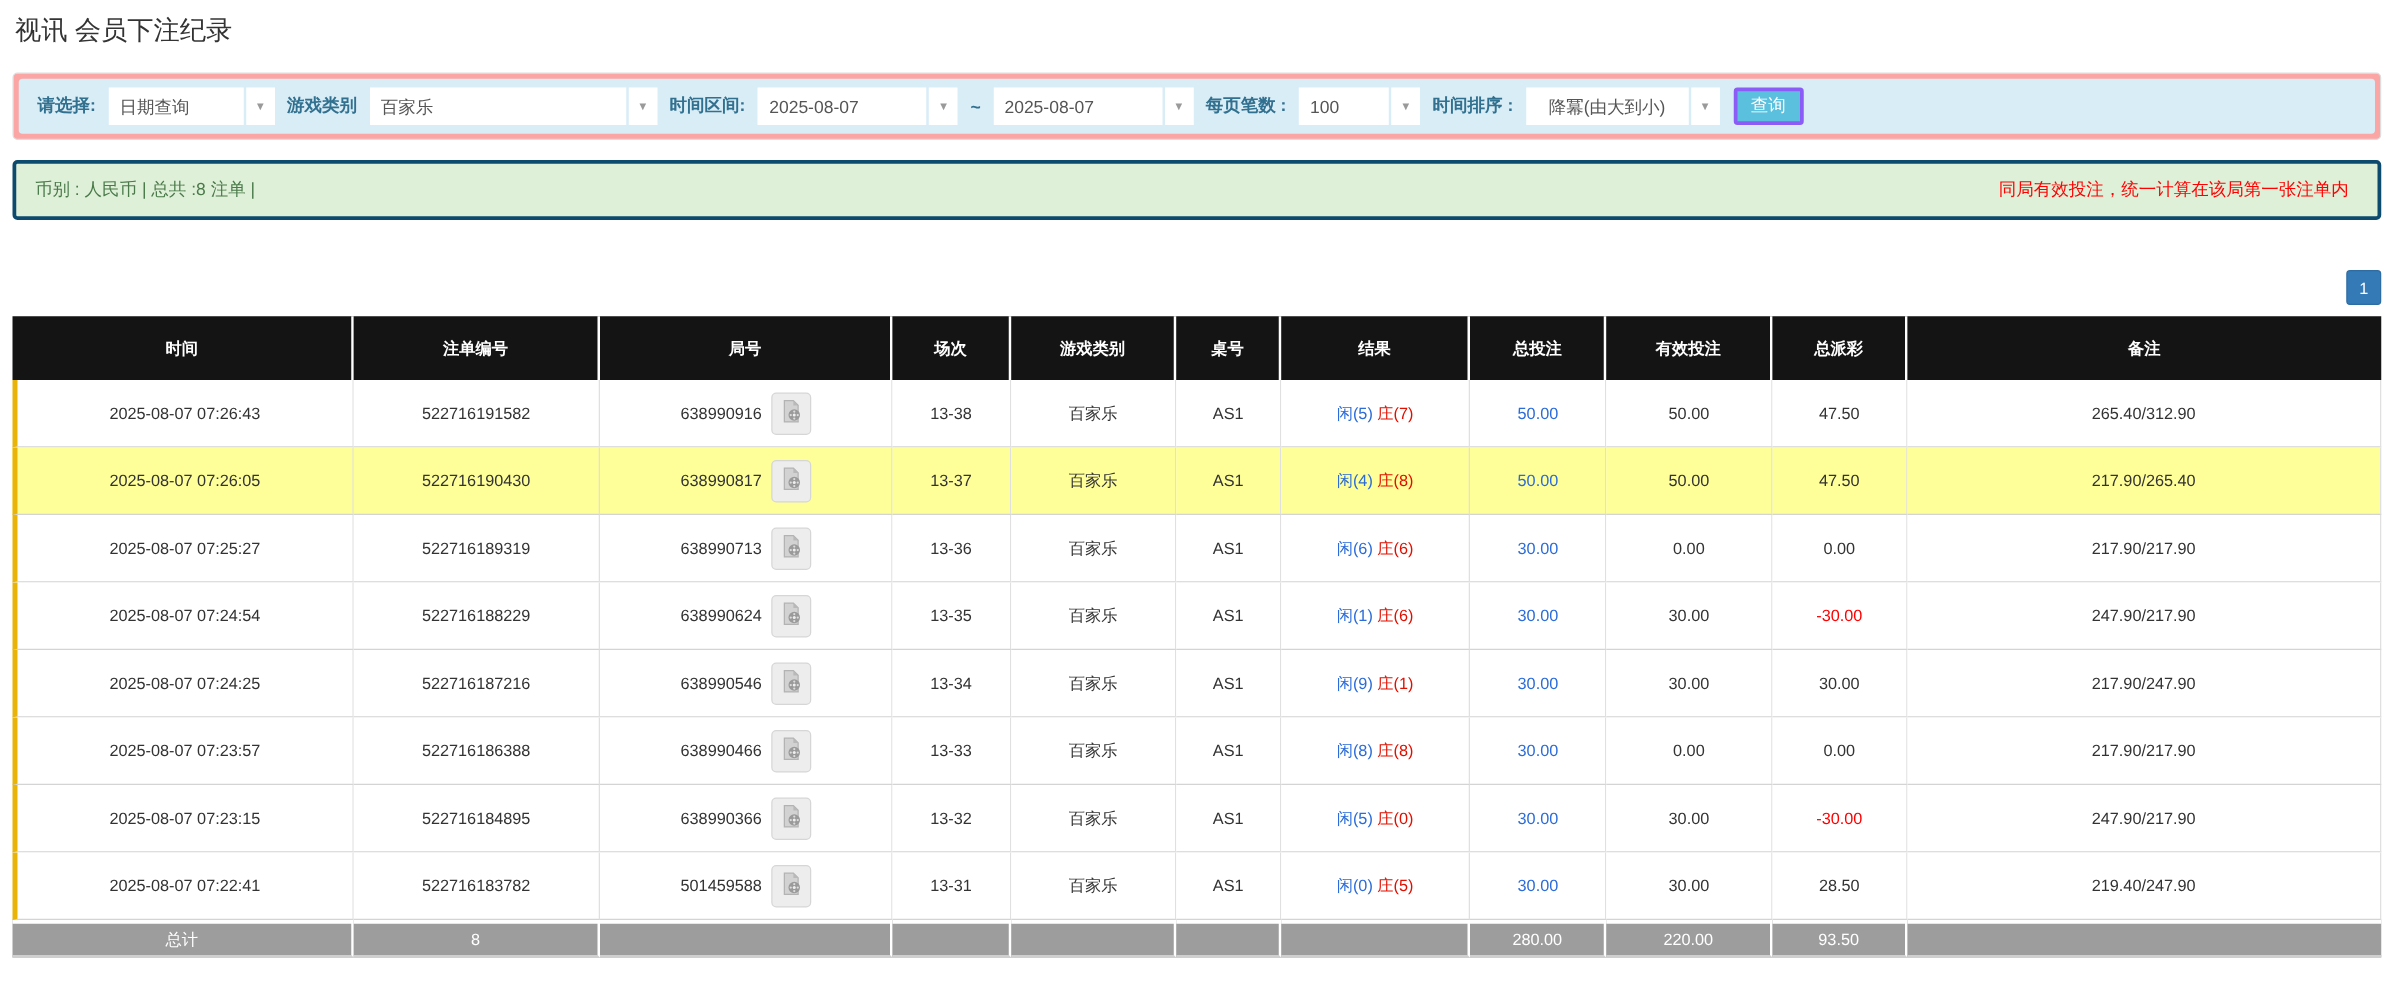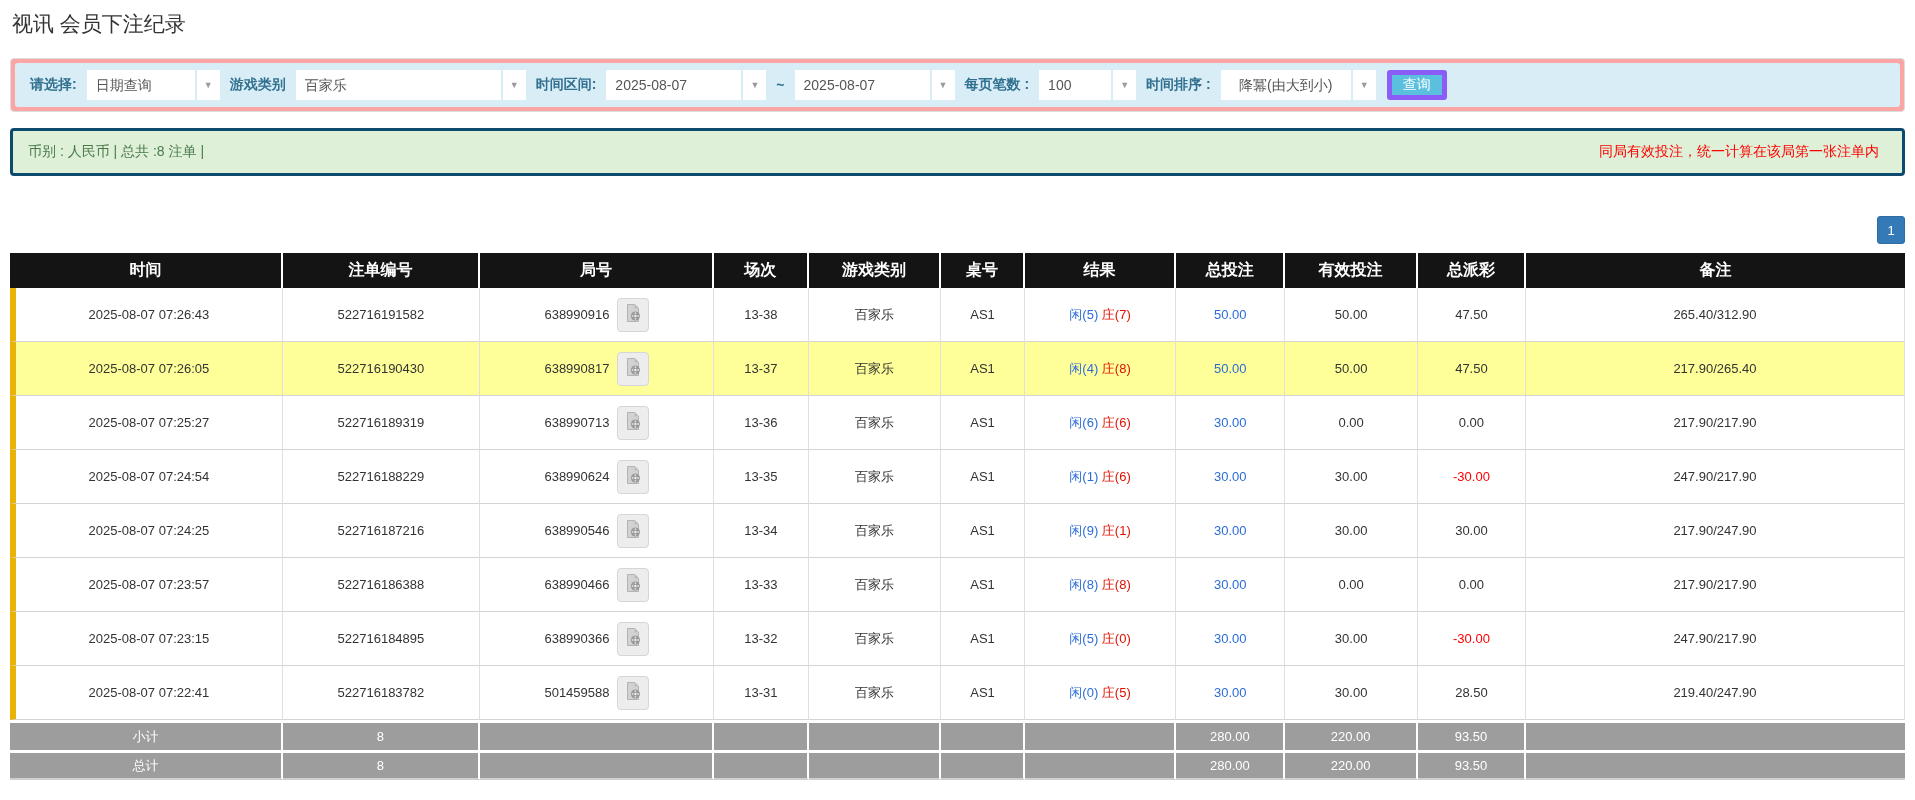--- a/index.html
+++ b/index.html
@@ -29,21 +29,21 @@
     background:#fff; width:23px; height:30px; flex:0 0 23px;
     display:flex; align-items:center; justify-content:center;
     color:#9a9a9a; font-size:9px;
   }
   .w-select  .combo-value { width:108px; }
   .w-game    .combo-value { width:205px; }
   .w-date    .combo-value { width:135px; }
   .w-size    .combo-value { width:72px; }
   .w-sort    .combo-value { width:130px;text-align:center; }
   .search-btn {
-    background:var(--button-info,#5bc0de); border:5px solid #8b5cf6; color:#fff;
+    background:var(--button-info,#5bc0de); border:3px solid #8b5cf6; color:#fff;
     height:30px; padding:0 11px; border-radius:3px; font-size:14px; margin-left:6px;
     font-family:inherit; cursor:pointer;
   }
 
   
   .summary-bar {
     margin-top:16px; background:#dff0d8; border:3px solid #0c4a6e; border-radius:4px;
     padding:12px 15px; display:flex; justify-content:space-between; align-items:center;
     font-size:14px;
     text-align:center;
@@ -56,30 +56,30 @@
   .page-btn {
     background:var(--pagination-blue,#337ab7); border:1px solid #2e6da4; color:#fff;
     min-width:28px; height:28px; border-radius:3px; font-size:13px;
     display:flex; align-items:center; justify-content:center; cursor:pointer;
     font-family:inherit;
   }
 
   
   table.records { width:100%; border-collapse:separate; border-spacing:0; table-layout:fixed; }
   thead th {
-    background:var(--header-bg,#141414); color:#fff; font-size:16px; font-weight:bold;
-    height:35px; text-align:center; border-right:2px solid #fff; padding:0 2px;
+    background:var(--header-bg,#141414); color:#fff; font-size:13px; font-weight:bold;
+    height:51px; text-align:center; border-right:2px solid #fff; padding:0 2px;
   }
   thead th:last-child { border-right:none; }
   tbody td {
     background:#fff; height:54px; text-align:center; font-size:13px; color:#333;
     border-right:1px solid #e0e0e0; border-bottom:1px solid #d4d4d4; padding:0 4px;
     overflow:hidden;
   }
-  tbody td:first-child { border-left:6px solid #eab308; }
+  tbody td:first-child { border-left:4px solid #eab308; }
   tr.highlight td { background:var(--highlight-yellow,#ffff99); }
   .round-cell { display:flex; align-items:center; justify-content:center; gap:7px; }
   .video-btn {
     background:#ededed; border:1px solid #d6d6d6; border-radius:4px;
     width:32px; height:34px; display:inline-flex; align-items:center; justify-content:center;
     cursor:pointer; padding:0;
   }
   .blue { color:var(--accent-blue,#2b6cd9); }
   .red  { color:var(--banker-red,#e01000); }
   .neg  { color:var(--notice-red,#f00); }
@@ -394,41 +394,28 @@
           <td>AS1</td>
           <td><span class="blue">闲(0)</span> <span class="red">庄(5)</span></td>
           <td><span class="bet-link">30.00</span></td>
           <td>30.00</td>
           <td>28.50</td>
           <td>219.40/247.90</td>
         </tr>
       </tbody>
     <tfoot id="table-foot">
         <tr>
-          <td>小计</td>
+          <td>总计</td>
           <td>8</td>
           <td></td>
           <td></td>
           <td></td>
           <td></td>
           <td></td>
           <td>280.00</td>
           <td>220.00</td>
           <td>93.50</td>
           <td></td>
         </tr>
-        <tr>
-          <td>总计</td>
-          <td>8</td>
-          <td></td>
-          <td></td>
-          <td></td>
-          <td></td>
-          <td></td>
-          <td>280.00</td>
-          <td>220.00</td>
-          <td>93.50</td>
-          <td></td>
-        </tr>
       </tfoot>
   </table>
 
 </div>
 
 </body></html>

